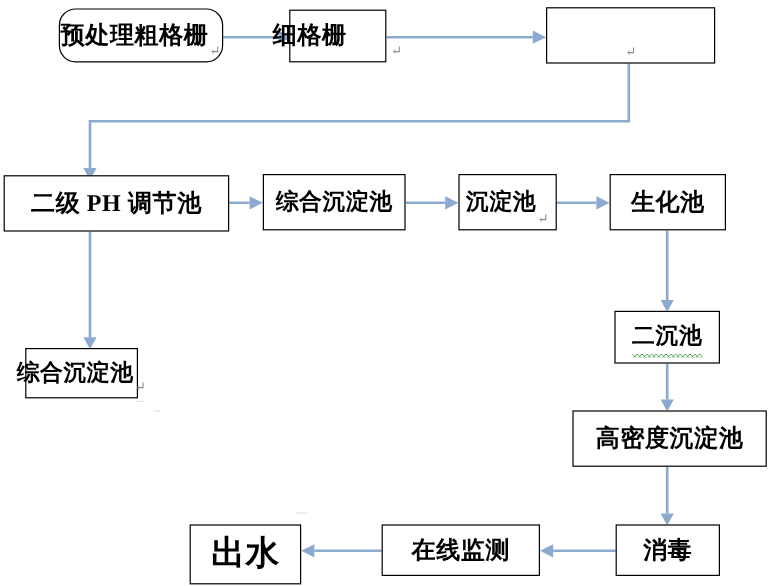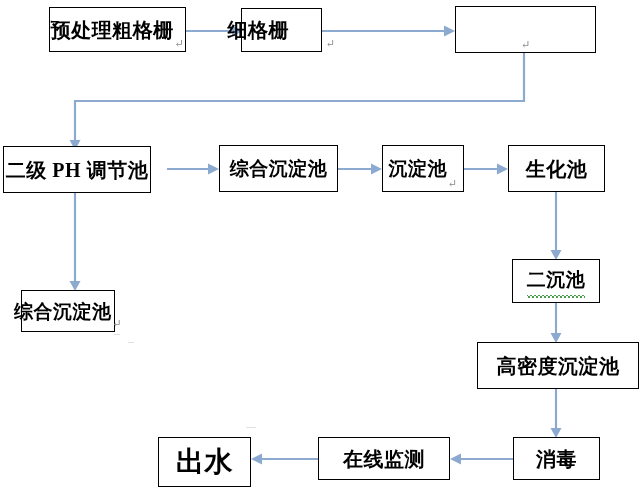--- a/index.html
+++ b/index.html
@@ -147,35 +147,35 @@
     <svg width="71" height="18" viewBox="0 0 71 18">
       <line x1="71" y1="9" x2="13" y2="9" stroke="#8CA9CF" stroke-width="2.2"></line>
       <polygon points="13,3.5 13,14.5 2,9" fill="#8CA9CF"></polygon>
     </svg>
   </div>
 
   <div class="noise" style="left:246px;top:427px;width:10px;height:1px;"></div>
   <div class="noise" style="left:114px;top:334px;width:6px;height:1px;"></div>
   <div class="noise" style="left:128px;top:342px;width:6px;height:1px;"></div>
 
-  <div class="node" style="left:49px; top:7px; width:137px; height:45px; font-size:20px;">
+  <div class="node" style="left:49px; top:7px; width:137px; height:45px; font-size:20px;border-radius:14px;">
     <span class="lbl">预处理粗格栅</span>
     <span class="pilcrow">↵</span>
   </div>
 
   <div class="node" style="left:241px; top:8px; width:81px; height:44px; font-size:20px;gap:36px;">
     <span class="lbl">细格栅</span>
     <span class="pilcrow">↵</span>
   </div>
 
   <div class="node" style="left:455px; top:6px; width:141px; height:47px; font-size:19px;">
     <span class="pilcrow">↵</span>
   </div>
 
-  <div class="node" style="left:3px; top:146px; width:148px; height:47px; font-size:20px;">
+  <div class="node" style="left:3px; top:146px; width:188px; height:47px; font-size:20px;">
     <span class="lbl">二级 PH 调节池</span>
   </div>
 
   <div class="node" style="left:219px; top:145px; width:119px; height:47px; font-size:19px;">
     <span class="lbl">综合沉淀池</span>
   </div>
 
   <div class="node" style="left:382px; top:145px; width:82px; height:47px; font-size:19px;">
     <span class="lbl">沉淀池</span>
     <span class="pilcrow">↵</span>

